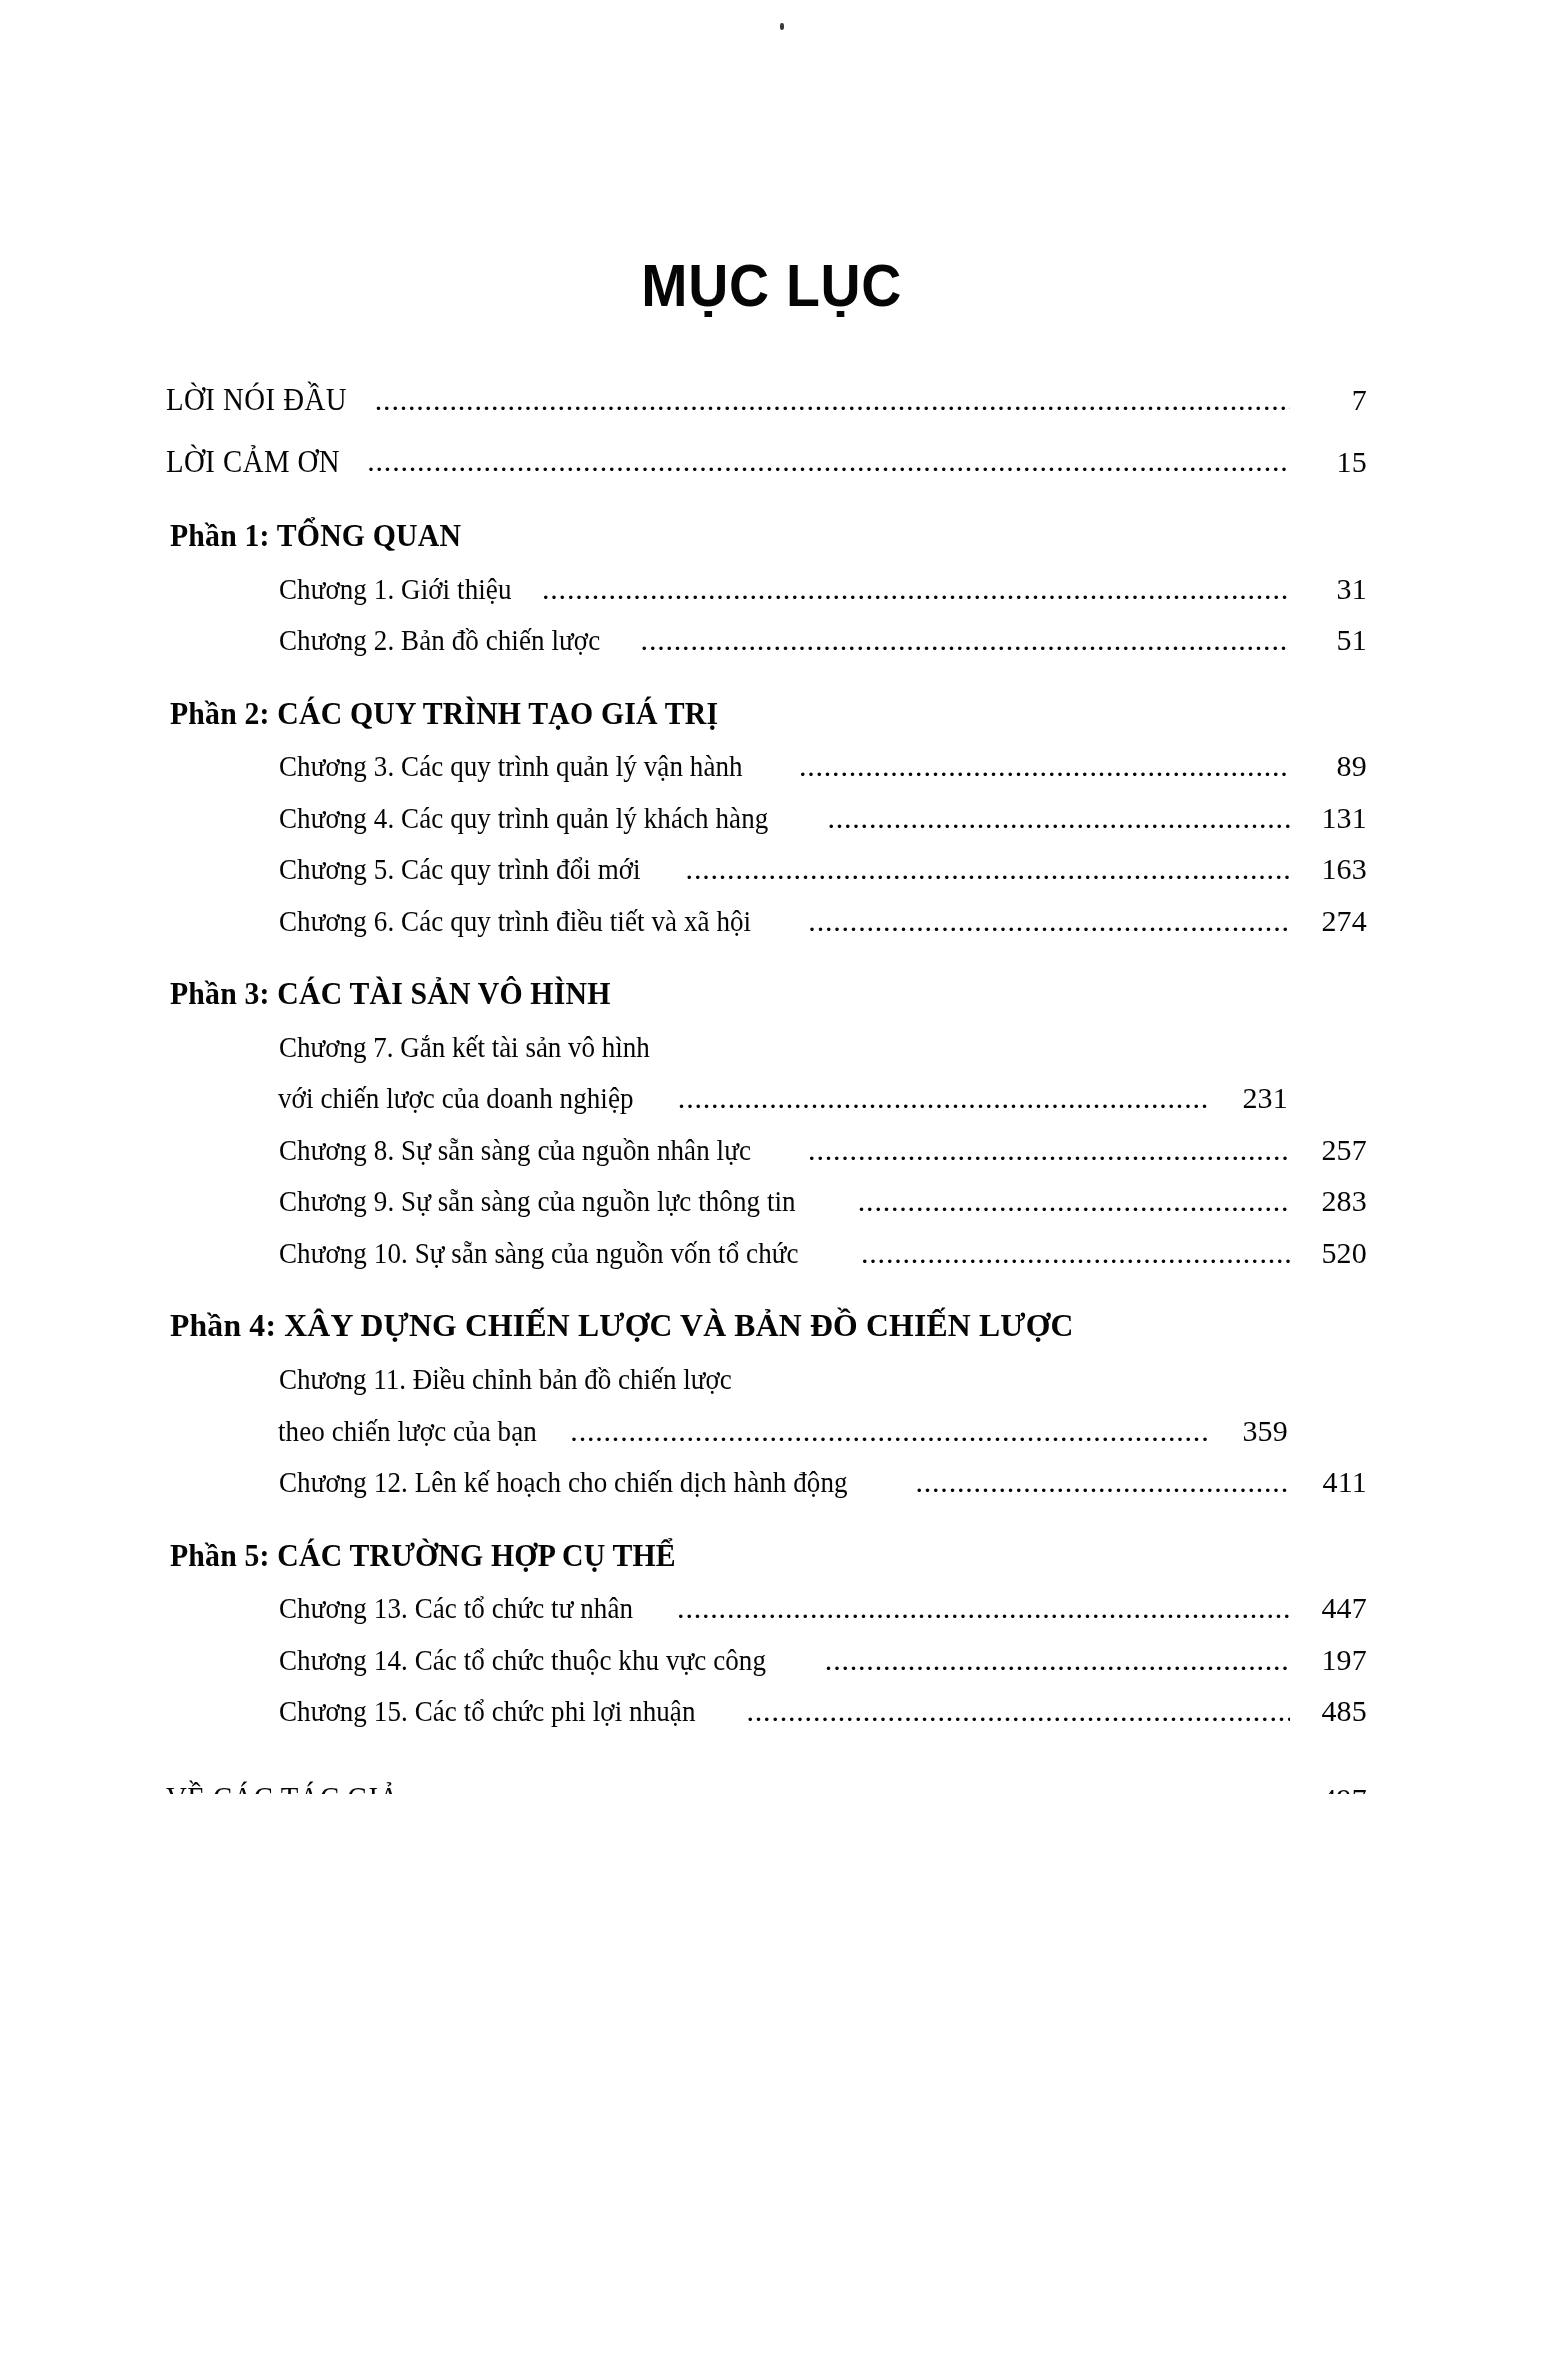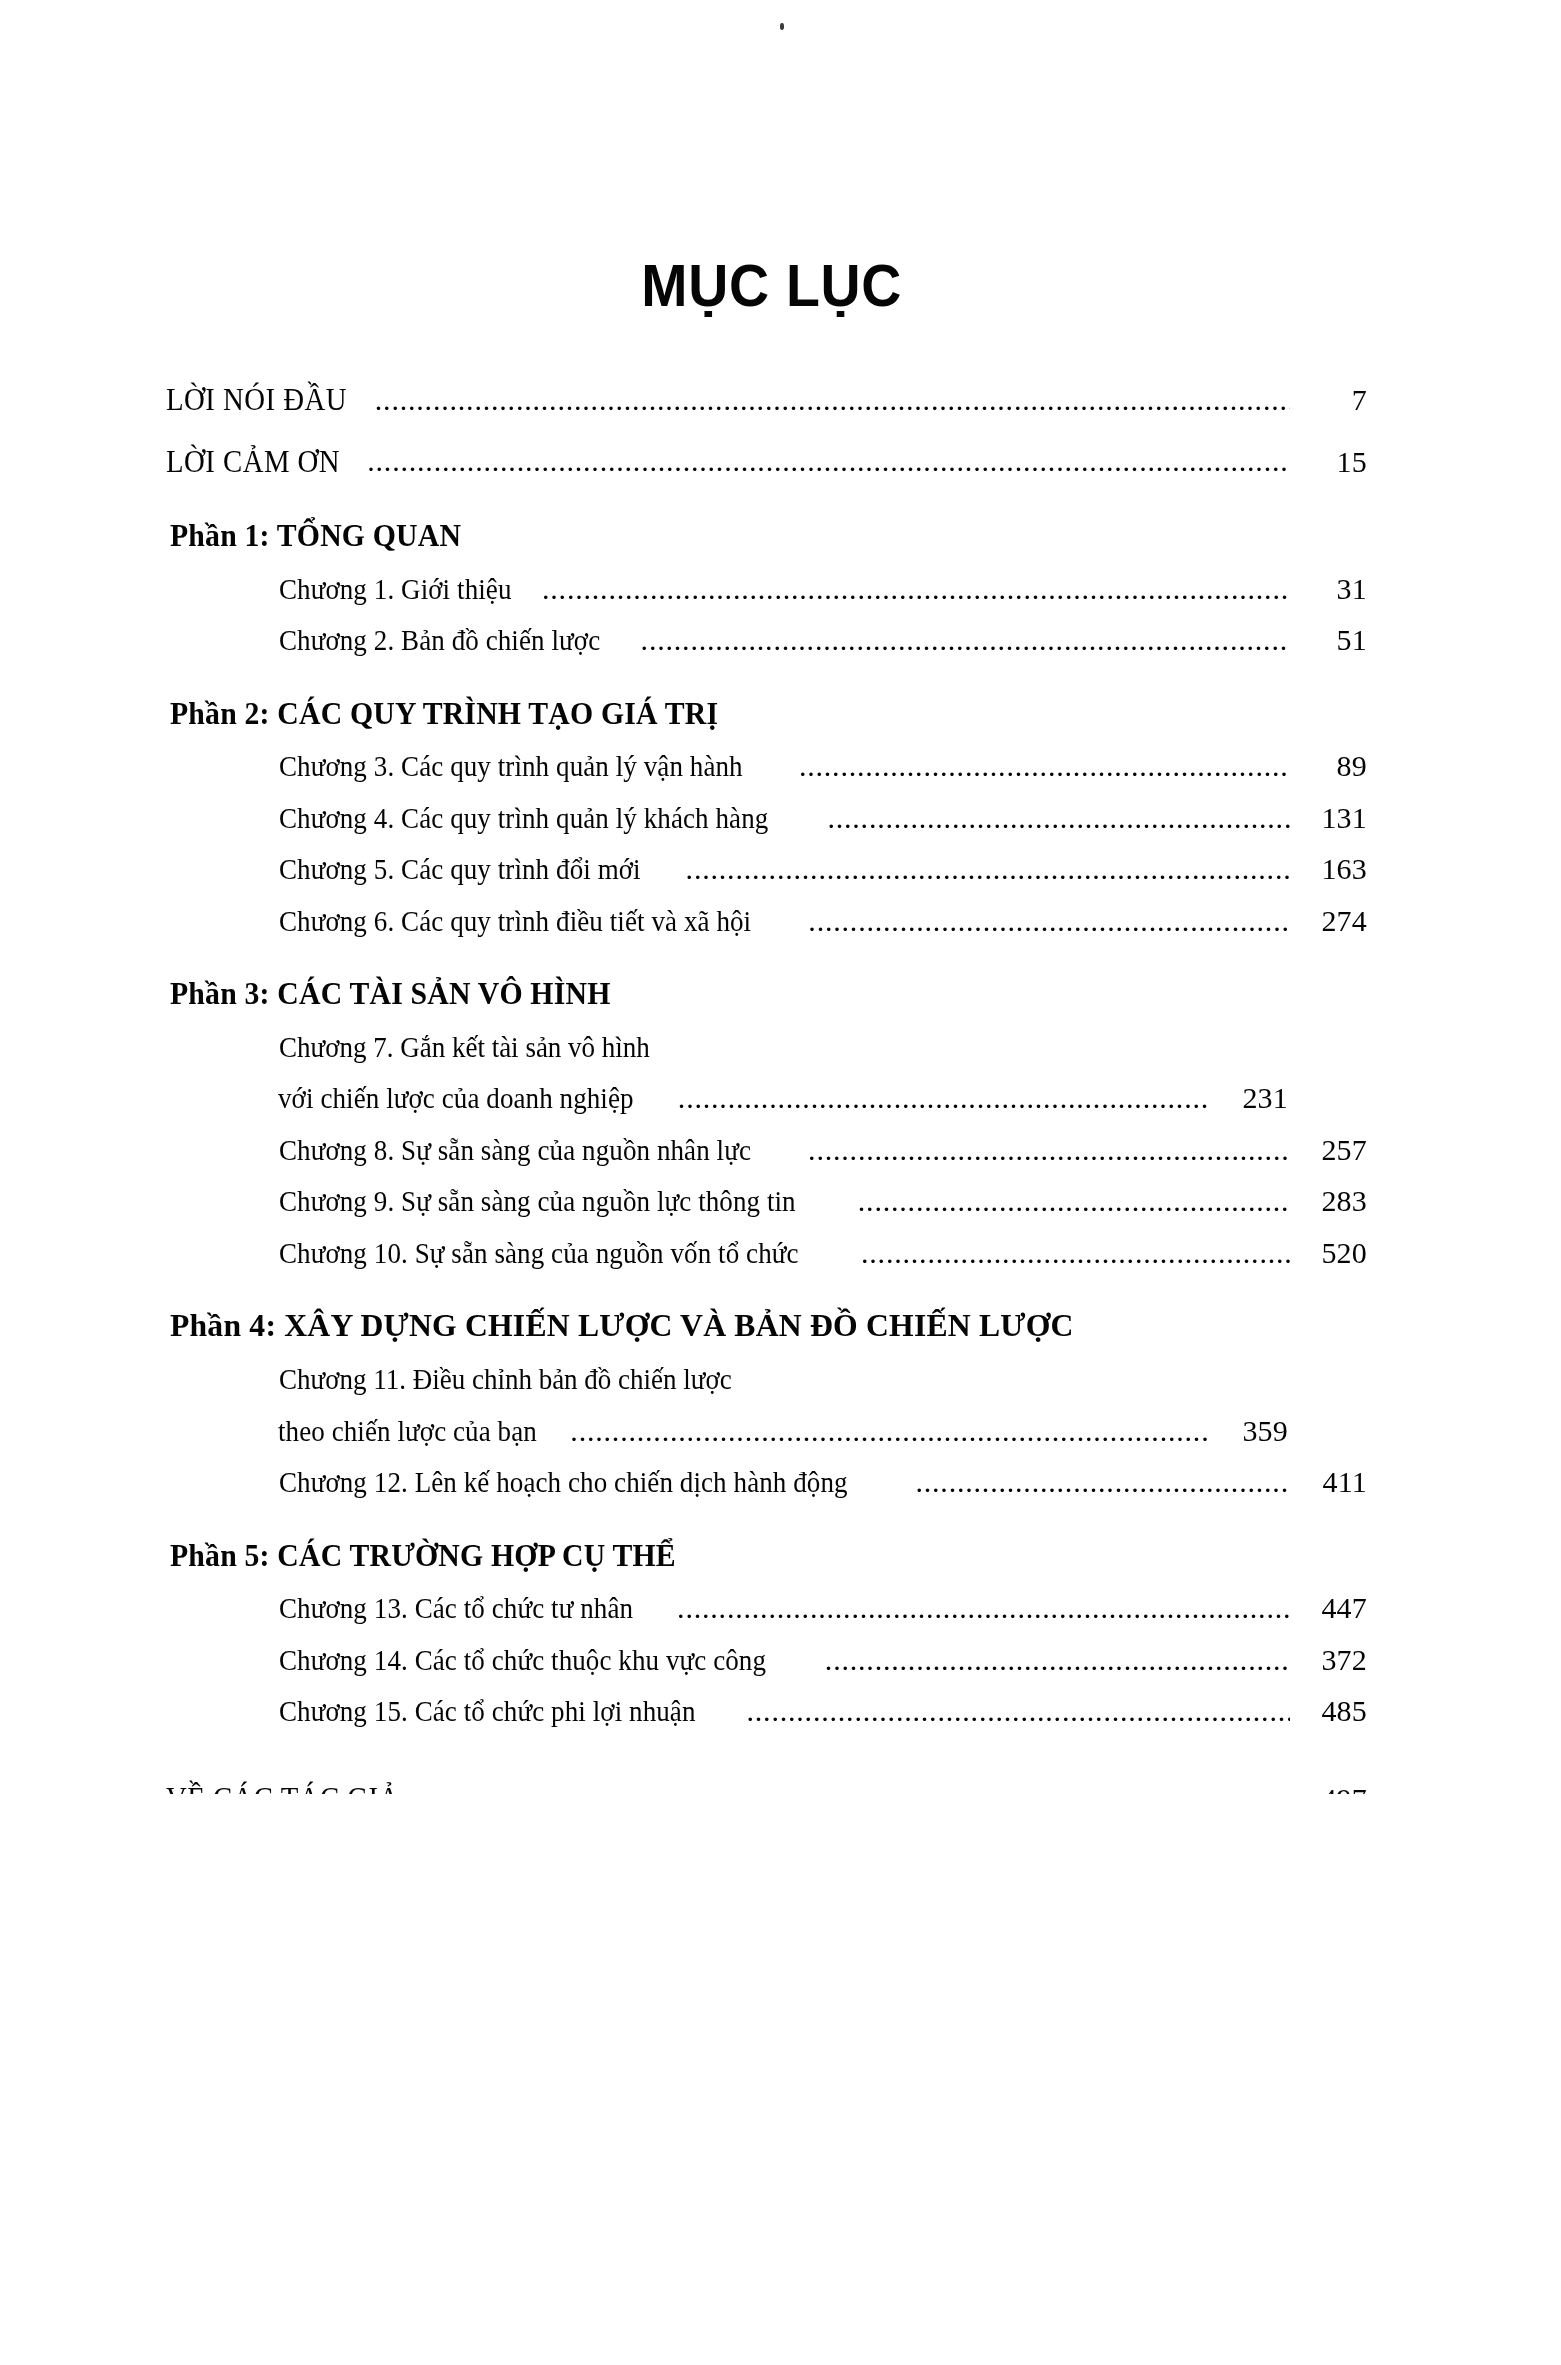--- a/index.html
+++ b/index.html
@@ -271,21 +271,21 @@
 
       <div class="row chapter">
         <span class="label">Chương 13. Các tổ chức tư nhân</span>
         <span class="leader"></span>
         <span class="pageno">447</span>
       </div>
 
       <div class="row chapter">
         <span class="label">Chương 14. Các tổ chức thuộc khu vực công</span>
         <span class="leader"></span>
-        <span class="pageno">372</span>
+        <span class="pageno">197</span>
       </div>
 
       <div class="row chapter">
         <span class="label">Chương 15. Các tổ chức phi lợi nhuận</span>
         <span class="leader"></span>
         <span class="pageno">485</span>
       </div>
     </div>
 
     <div class="row closing">

